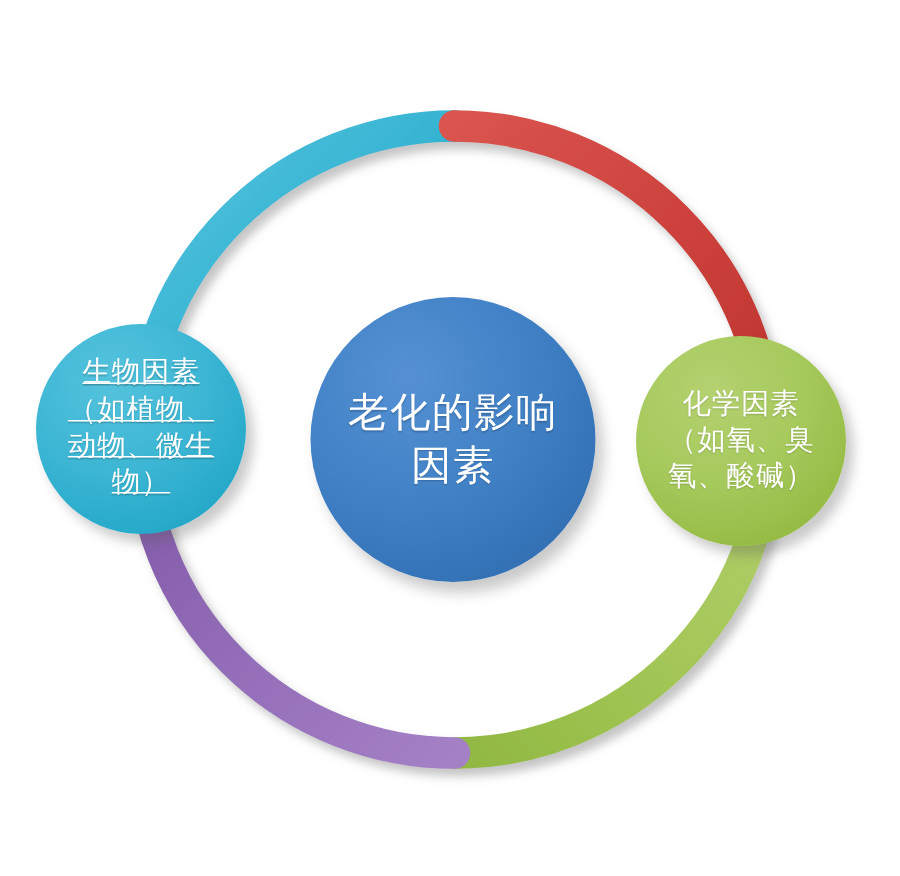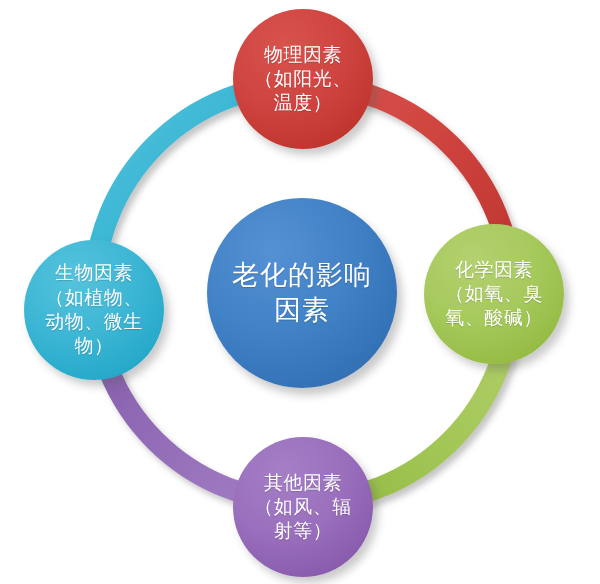--- a/index.html
+++ b/index.html
@@ -85,26 +85,27 @@
     left: 233px;
     top: 437px;
     width: 140px;
     height: 140px;
     background: radial-gradient(circle at 36% 26%, #a57fc6 0%, #9a6fbd 45%, #8a5cae 78%, #8053a4 100%);
     box-shadow: 5px 6px 8px rgba(90,90,90,0.32);
     z-index: 6;
   }
   #node-left {
     left: 24px;
-    top: 240px;
+    top: 216px;
     width: 140px;
     height: 140px;
     background: radial-gradient(circle at 36% 26%, #55c3dd 0%, #3cb6d4 45%, #26a9c9 78%, #1ca0c1 100%);
     box-shadow: 5px 6px 8px rgba(90,90,90,0.32);
     z-index: 6;
+    text-decoration: underline;
   }
   .satellite .node-label {
     font-size: 19px;
     max-width: 106px;
   }
   #node-left .node-label { max-width: 112px; }
 </style>
 </head>
 <body>
 
@@ -138,31 +139,25 @@
     </defs>
 
     <g filter="url(#ringShadow)">
       <path d="M 94.0 293.0 A 209 209 0 0 1 303.0 84.0" fill="none" stroke="url(#gradCyan)" stroke-width="21" stroke-linecap="round"></path>
       <path d="M 303.0 84.0 A 209 209 0 0 1 512.0 293.0" fill="none" stroke="url(#gradRed)" stroke-width="21" stroke-linecap="round"></path>
       <path d="M 512.0 293.0 A 209 209 0 0 1 303.0 502.0" fill="none" stroke="url(#gradGreen)" stroke-width="21" stroke-linecap="round"></path>
       <path d="M 303.0 502.0 A 209 209 0 0 1 94.0 293.0" fill="none" stroke="url(#gradPurple)" stroke-width="21" stroke-linecap="round"></path>
     </g>
   </svg>
 
-  <div class="node satellite" id="node-top">
-    <span class="node-label">物理因素（如阳光、温度）</span>
-  </div>
 
   <div class="node satellite" id="node-right">
     <span class="node-label">化学因素（如氧、臭氧、酸碱）</span>
   </div>
 
-  <div class="node satellite" id="node-bottom">
-    <span class="node-label">其他因素（如风、辐射等）</span>
-  </div>
 
   <div class="node satellite" id="node-left">
     <span class="node-label">生物因素（如植物、动物、微生物）</span>
   </div>
 
   <div class="node" id="node-center">
     <span class="node-label">老化的影响因素</span>
   </div>
 
 </div>

